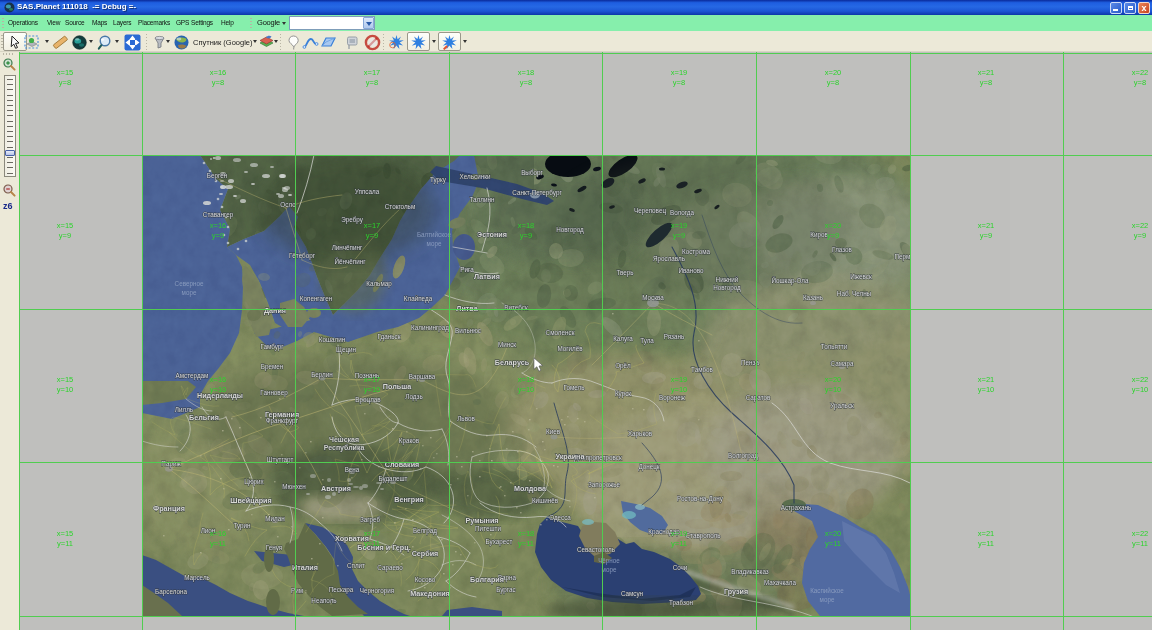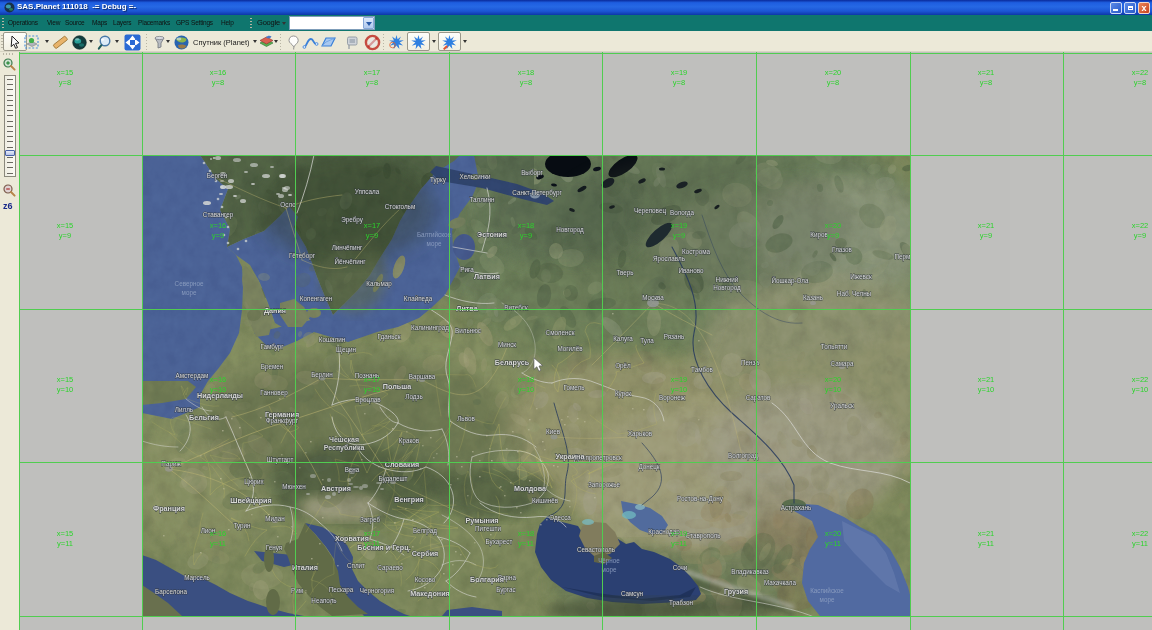--- a/index.html
+++ b/index.html
@@ -12,21 +12,21 @@
     </svg>
  <div style="position:absolute;left:17px;top:2px;font-size:8px;font-weight:bold;color:#fff;text-shadow:1px 1px 1px #0a2a6a">SAS.Planet 111018&nbsp; -= Debug =-</div>
  <div style="position:absolute;left:1110px;top:2px;width:12px;height:12px;background:linear-gradient(135deg,#5a8ae8,#2a5ac8);border:1px solid #cfdcf8;border-radius:2px">
       <div style="position:absolute;left:2px;bottom:2px;width:5px;height:2px;background:#fff"></div>
     </div>
  <div style="position:absolute;left:1124px;top:2px;width:12px;height:12px;background:linear-gradient(135deg,#5a8ae8,#2a5ac8);border:1px solid #cfdcf8;border-radius:2px">
       <div style="position:absolute;left:2.5px;top:2.5px;width:5px;height:4px;border:1px solid #fff;border-top-width:2px"></div>
     </div>
  <div style="position:absolute;left:1138px;top:2px;width:12px;height:12px;background:linear-gradient(135deg,#e8875a,#c8421e);border:1px solid #f0d8cc;border-radius:2px;color:#fff;font-size:9px;font-weight:bold;text-align:center;line-height:10px">x</div>
 </div>
-<div style="position:absolute;left:0;top:15px;width:1152px;height:16px;background:#0f766e;font-size:6.5px;letter-spacing:-0.2px;color:#111;line-height:16px">
+<div style="position:absolute;left:0;top:15px;width:1152px;height:16px;background:#86efac;font-size:6.5px;letter-spacing:-0.2px;color:#111;line-height:16px">
  <div style="position:absolute;left:2px;top:3px;width:2px;height:10px;background:repeating-linear-gradient(180deg,#b8b5a4 0 1px,transparent 1px 3px)"></div>
  <span style="position:absolute;left:8px;top:0">Operations</span>
     <span style="position:absolute;left:47px;top:0">View</span>
     <span style="position:absolute;left:65px;top:0">Source</span>
     <span style="position:absolute;left:92px;top:0">Maps</span>
     <span style="position:absolute;left:113px;top:0">Layers</span>
     <span style="position:absolute;left:138px;top:0">Placemarks</span>
     <span style="position:absolute;left:176px;top:0">GPS</span>
     <span style="position:absolute;left:191px;top:0">Settings</span>
     <span style="position:absolute;left:221px;top:0">Help</span>
@@ -76,21 +76,21 @@
     <path d="M4,4 L13,4 L10,9 L10,13 L7,14 L7,9 Z" fill="#b8bcc2" stroke="#70747c" stroke-width="0.8"></path>
     <ellipse cx="8.5" cy="4" rx="4.5" ry="1.6" fill="#d8dce2" stroke="#70747c" stroke-width="0.7"></ellipse>
   </svg>
 <div style="position:absolute;left:166px;top:40px;width:0;height:0;border-left:2.6px solid transparent;border-right:2.6px solid transparent;border-top:3.2px solid #333"></div>
 <svg style="position:absolute;left:173px;top:34px" width="17" height="17" viewBox="0 0 17 17">
     <circle cx="8.5" cy="8.5" r="7" fill="#2864b0"></circle>
     <path d="M3,5 C6,3 10,3 13,4.6 C14,6 13,8 10,8.4 C7,8.8 4,7.5 3,5 Z" fill="#8ab44e"></path>
     <path d="M5,11 C8,10 12,10.5 13.6,12 C12,14.6 8,15.4 5.6,13.6 Z" fill="#9a7a48"></path>
     <ellipse cx="6" cy="5" rx="2.4" ry="1.4" fill="#cfe2f4" opacity="0.65"></ellipse>
   </svg>
-<div style="position:absolute;left:193px;top:38px;font-size:7.5px;color:#1a1a1a">Спутник (Planet)</div>
+<div style="position:absolute;left:193px;top:38px;font-size:7.5px;color:#1a1a1a">Спутник (Google)</div>
 <div style="position:absolute;left:253px;top:40px;width:0;height:0;border-left:2.6px solid transparent;border-right:2.6px solid transparent;border-top:3.2px solid #333"></div>
 <svg style="position:absolute;left:258px;top:34px" width="17" height="17" viewBox="0 0 17 17">
     <path d="M2,9 L8.5,5.5 L15,9 L8.5,12.5 Z" fill="#58b050" stroke="#2e7030" stroke-width="0.6"></path>
     <path d="M2,6.5 L8.5,3 L15,6.5 L8.5,10 Z" fill="#d86050" stroke="#903028" stroke-width="0.6"></path>
     <path d="M8,3.5 C9,1.5 12,1 13.5,2.5 C12.5,4.5 10,5 8,3.5 Z" fill="#4878c8"></path>
   </svg>
 <div style="position:absolute;left:274px;top:40px;width:0;height:0;border-left:2.6px solid transparent;border-right:2.6px solid transparent;border-top:3.2px solid #333"></div>
 <div style="position:absolute;left:280px;top:34px;width:1px;height:16px;background:repeating-linear-gradient(180deg,#b8b5a4 0 1px,transparent 1px 3px)"></div>
 <svg style="position:absolute;left:285px;top:34px" width="17" height="17" viewBox="0 0 17 17">
     <path d="M8.5,2 C11.3,2 13.2,4 13.2,6.6 C13.2,9 10.5,10 9.4,12.2 L8.9,13.4 L8.3,12.2 C7.2,10 4,9 4,6.6 C4,4 5.7,2 8.5,2 Z" fill="#fdfdfb" stroke="#888" stroke-width="0.9"></path>

